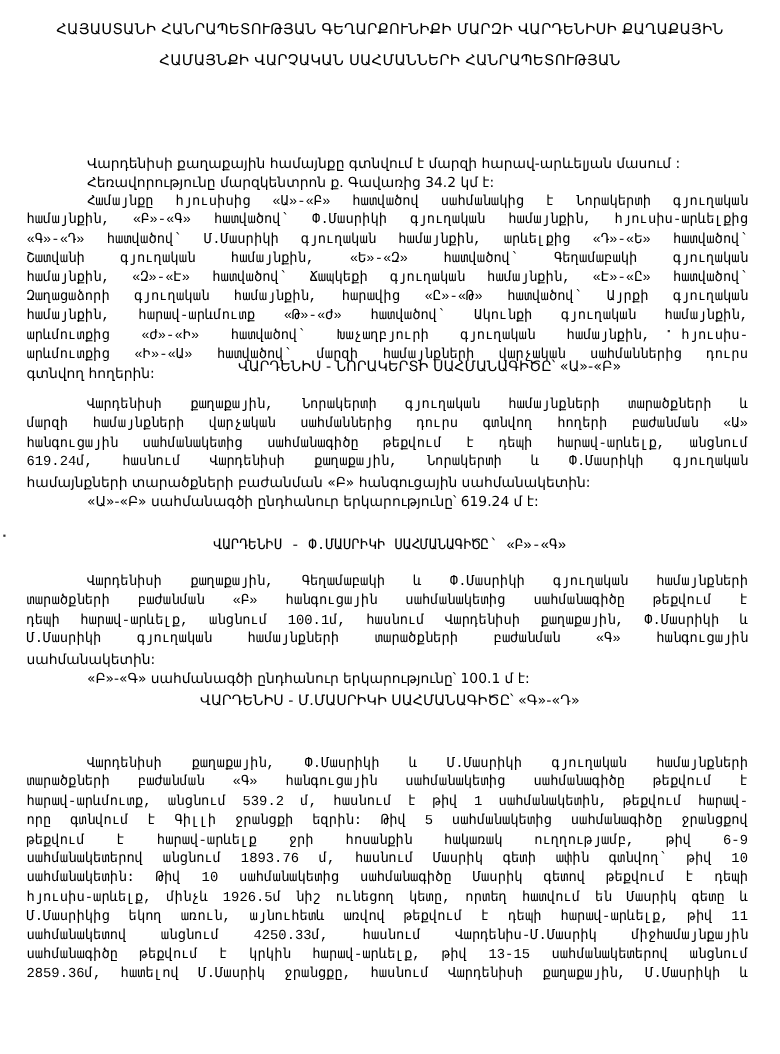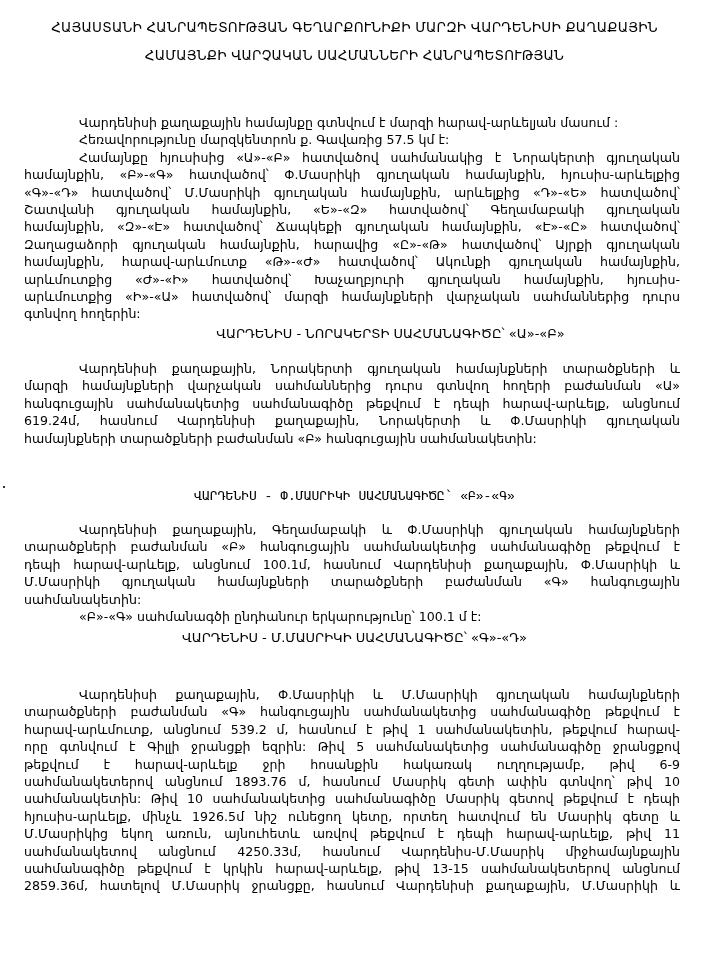--- a/index.html
+++ b/index.html
@@ -8,54 +8,55 @@
   .page { position: absolute; left: 0; top: 0; width: 599px; height: 958px; }
   .title { position: absolute; left: 0; width: 709px; text-align: center;
            font-size: 13.5px; letter-spacing: 0.2px; white-space: nowrap; }
   .t1 { top: 19px; }
   .t2 { top: 47px; }
   .heading { position: absolute; left: 0; width: 709px; text-align: center;
              font-size: 13px; white-space: nowrap; }
   .para { position: absolute; left: 24px; width: 656px; font-size: 12.6px;
           line-height: 17.4px; text-align: justify; }
   .line { display: block; height: 17.4px; white-space: nowrap; overflow: hidden; }
-  .line.j { text-align: justify; text-align-last: justify; white-space: normal; }
+  .line.j { text-align: justify; text-align-last: justify; white-space: normal; font-family: Liberation Mono, monospace; }
   .ind { padding-left: 55px; }
   .dot { position: absolute; width: 2px; height: 2px; background: #333; }
 </style>
 </head>
 <body>
 
 <div class="page">
 
   <div class="title t1">ՀԱՅԱՍՏԱՆԻ ՀԱՆՐԱՊԵՏՈՒԹՅԱՆ ԳԵՂԱՐՔՈՒՆԻՔԻ ՄԱՐԶԻ ՎԱՐԴԵՆԻՍԻ ՔԱՂԱՔԱՅԻՆ</div>
   <div class="title t2">ՀԱՄԱՅՆՔԻ ՎԱՐՉԱԿԱՆ ՍԱՀՄԱՆՆԵՐԻ ՀԱՆՐԱՊԵՏՈՒԹՅԱՆ</div>
 
-  <div class="para" style="top:114px;">
+  <div class="para" style="top:140px;">
     <span class="line ind">Վարդենիսի քաղաքային համայնքը գտնվում է մարզի հարավ-արևելյան մասում :</span>
-    <span class="line ind">Հեռավորությունը մարզկենտրոն ք. Գավառից 57.5 կմ է:</span>
+    <span class="line ind">Հեռավորությունը մարզկենտրոն ք. Գավառից 34.2 կմ է:</span>
     <span class="line j ind">Համայնքը հյուսիսից «Ա»-«Բ» հատվածով սահմանակից է Նորակերտի գյուղական</span>
     <span class="line j">համայնքին, «Բ»-«Գ» հատվածով՝ Փ.Մասրիկի գյուղական  համայնքին, հյուսիս-արևելքից</span>
     <span class="line j">«Գ»-«Դ» հատվածով՝ Մ.Մասրիկի գյուղական  համայնքին, արևելքից «Դ»-«Ե» հատվածով՝</span>
     <span class="line j">Շատվանի գյուղական համայնքին, «Ե»-«Զ» հատվածով՝ Գեղամաբակի գյուղական</span>
     <span class="line j">համայնքին, «Զ»-«Է» հատվածով՝ Ճապկեքի գյուղական համայնքին, «Է»-«Ը» հատվածով՝</span>
     <span class="line j">Զաղացաձորի գյուղական  համայնքին, հարավից «Ը»-«Թ» հատվածով՝ Այրքի գյուղական</span>
     <span class="line j">համայնքին, հարավ-արևմուտք «Թ»-«Ժ» հատվածով՝ Ակունքի գյուղական  համայնքին,</span>
     <span class="line j">արևմուտքից «Ժ»-«Ի» հատվածով՝ Խաչաղբյուրի գյուղական   համայնքին, հյուսիս-</span>
     <span class="line j">արևմուտքից «Ի»-«Ա» հատվածով՝ մարզի համայնքների վարչական սահմաններից դուրս</span>
     <span class="line">գտնվող հողերին:</span>
   </div>
 
   <div class="heading" style="top:326px;padding-left:36px;">ՎԱՐԴԵՆԻՍ - ՆՈՐԱԿԵՐՏԻ ՍԱՀՄԱՆԱԳԻԾԸ՝ «Ա»-«Բ»</div>
   <div class="para" style="top:360px;">
     <span class="line j ind">Վարդենիսի քաղաքային, Նորակերտի գյուղական համայնքների տարածքների և</span>
     <span class="line j">մարզի համայնքների վարչական սահմաններից դուրս գտնվող  հողերի բաժանման «Ա»</span>
     <span class="line j">հանգուցային սահմանակետից սահմանագիծը թեքվում է դեպի հարավ-արևելք, անցնում</span>
     <span class="line j">619.24մ, հասնում Վարդենիսի քաղաքային, Նորակերտի և Փ.Մասրիկի գյուղական</span>
     <span class="line">համայնքների տարածքների բաժանման «Բ» հանգուցային սահմանակետին:</span>
+    <span class="line ind">«Ա»-«Բ» սահմանագծի ընդհանուր երկարությունը՝ 619.24 մ է:</span>
   </div>
 
   <div class="heading" style="top:488px;font-family:Liberation Mono, monospace;">ՎԱՐԴԵՆԻՍ - Փ.ՄԱՍՐԻԿԻ ՍԱՀՄԱՆԱԳԻԾԸ՝ «Բ»-«Գ»</div>
   <div class="para" style="top:521px;">
     <span class="line j ind">Վարդենիսի քաղաքային, Գեղամաբակի և Փ.Մասրիկի գյուղական համայնքների</span>
     <span class="line j">տարածքների բաժանման «Բ» հանգուցային սահմանակետից սահմանագիծը թեքվում է</span>
     <span class="line j">դեպի հարավ-արևելք, անցնում 100.1մ, հասնում Վարդենիսի քաղաքային, Փ.Մասրիկի և</span>
     <span class="line j">Մ.Մասրիկի գյուղական համայնքների տարածքների բաժանման «Գ» հանգուցային</span>
     <span class="line">սահմանակետին:</span>
     <span class="line ind">«Բ»-«Գ» սահմանագծի ընդհանուր  երկարությունը՝ 100.1 մ է:</span>

